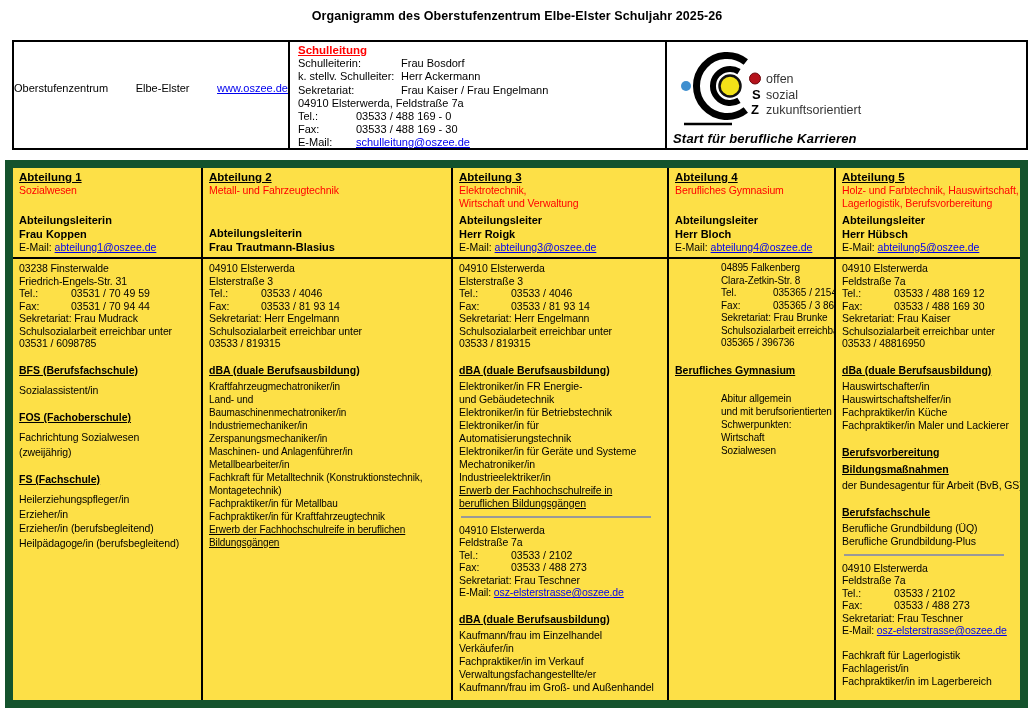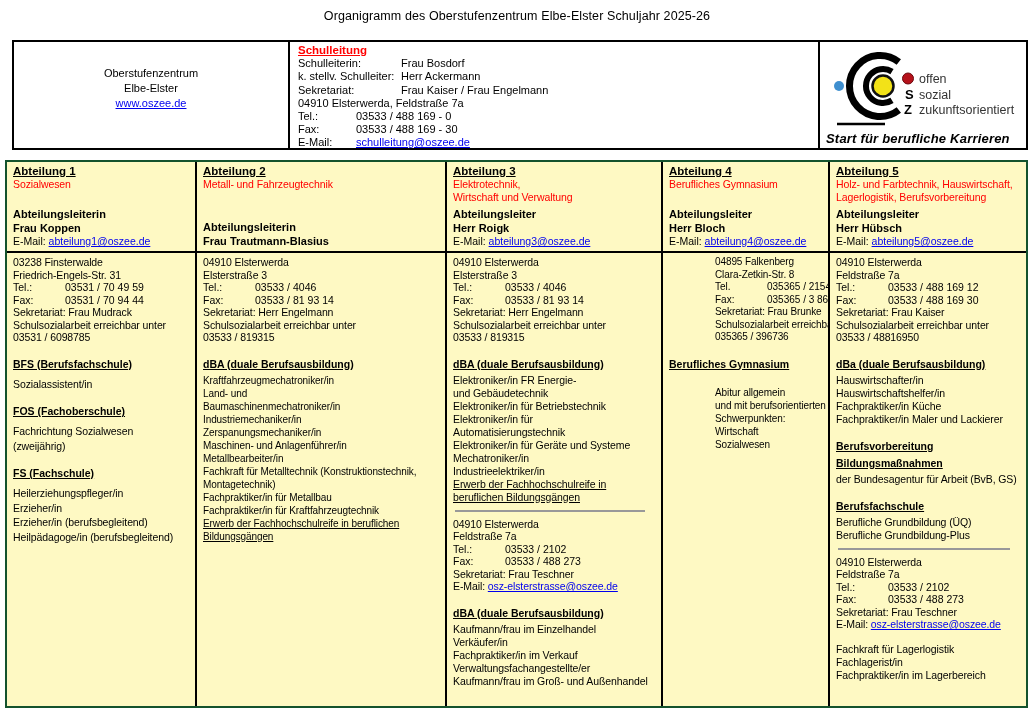--- a/index.html
+++ b/index.html
@@ -1,29 +1,29 @@
 <!DOCTYPE html>
 <html lang="de"><head>
 <meta charset="utf-8">
 <style>
   * { margin:0; padding:0; box-sizing:border-box; }
   html,body { background:#fff; }
   body { font-family:"Liberation Sans","DejaVu Sans",sans-serif; color:#000; }
   .page { position:relative; width:1034px; height:712px; background:#fff; overflow:hidden; }
 
   .doc-title { position:absolute; top:9px; left:0; width:100%; text-align:center;
-               font-size:12.5px; font-weight:400; letter-spacing:0.1px; }
+               font-size:12.5px; font-weight:700; letter-spacing:0.1px; }
 
   
   .top-box { position:absolute; left:12px; top:40px; width:1016px; height:110px;
              border:2px solid #000; display:flex; }
-  .school-cell { width:276px; border-right:2px solid #000; display:flex; flex-direction:column;
-                 align-items:center; justify-content:center; padding-bottom:14px;
+  .school-cell { width:276px; border-right:2px solid #000; display:flex; 
+                 align-items:center; justify-content:space-between; padding-bottom:14px;
                  font-size:11px; line-height:15px; }
-  .leadership-cell { width:530px; border-right:2px solid #000; padding:2px 8px 0;
+  .leadership-cell { width:377px; border-right:2px solid #000; padding:2px 8px 0;
                      font-size:11px; line-height:13.2px; }
   .logo-cell { flex:1; position:relative; }
 
   .sl-heading { color:#ff0000; font-weight:700; text-decoration:underline; font-size:11.5px; }
   .sl-row { white-space:nowrap; }
   .sl-label  { display:inline-block; width:103px; }
   .sl-label2 { display:inline-block; width:58px; }
   .bold { font-weight:400; }
   .ml { margin-left:3px; }
   a.link { color:#0000ee; text-decoration:underline; cursor:pointer; }
@@ -33,23 +33,23 @@
   .lg-arc    { fill:none; stroke:#000; }
   .lg-yellow { fill:#f2e218; stroke:#111; stroke-width:2.5; }
   .lg-red    { fill:#b5121b; stroke:#6d0a0f; stroke-width:1; }
   .lg-word   { font-size:12.5px; fill:#333; font-family:"Liberation Sans",sans-serif; }
   .lg-letter { font-size:13px; font-weight:700; fill:#000; font-family:"Liberation Sans",sans-serif; }
   .slogan { position:absolute; left:6px; bottom:2px; font-size:13px; font-weight:700;
             font-style:italic; letter-spacing:0.2px; white-space:nowrap; }
 
   
   .main-table { position:absolute; left:5px; top:160px; width:1023px; height:548px;
-                border:2px solid #14532d; display:grid;
+                border:8px solid #14532d; display:grid;
                 grid-template-columns:190px 250px 216px 167px 1fr;
-                grid-template-rows:91px 1fr; grid-auto-flow:column; background:#fef9c3; }
+                grid-template-rows:91px 1fr; grid-auto-flow:column; background:#fde047; }
   .bordered { border-right:2px solid #000; }
   .hcell { border-bottom:2px solid #000; padding:2px 6px 3px; display:flex;
            flex-direction:column; overflow:hidden; }
   .bcell { padding:3px 6px; overflow:hidden; }
 
   .dept-title { font-size:11.5px; font-weight:700; text-decoration:underline; line-height:14px; white-space:nowrap; }
   .dept-sub   { color:#ff0000; font-size:10.5px; line-height:13px; white-space:nowrap; letter-spacing:-0.1px; }
   .leader-block { margin-top:auto; }
   .dept-5 .leader-block { margin-top:3px; }
   .leader-role,.leader-name { font-size:11px; font-weight:700; line-height:14px; white-space:nowrap; }

